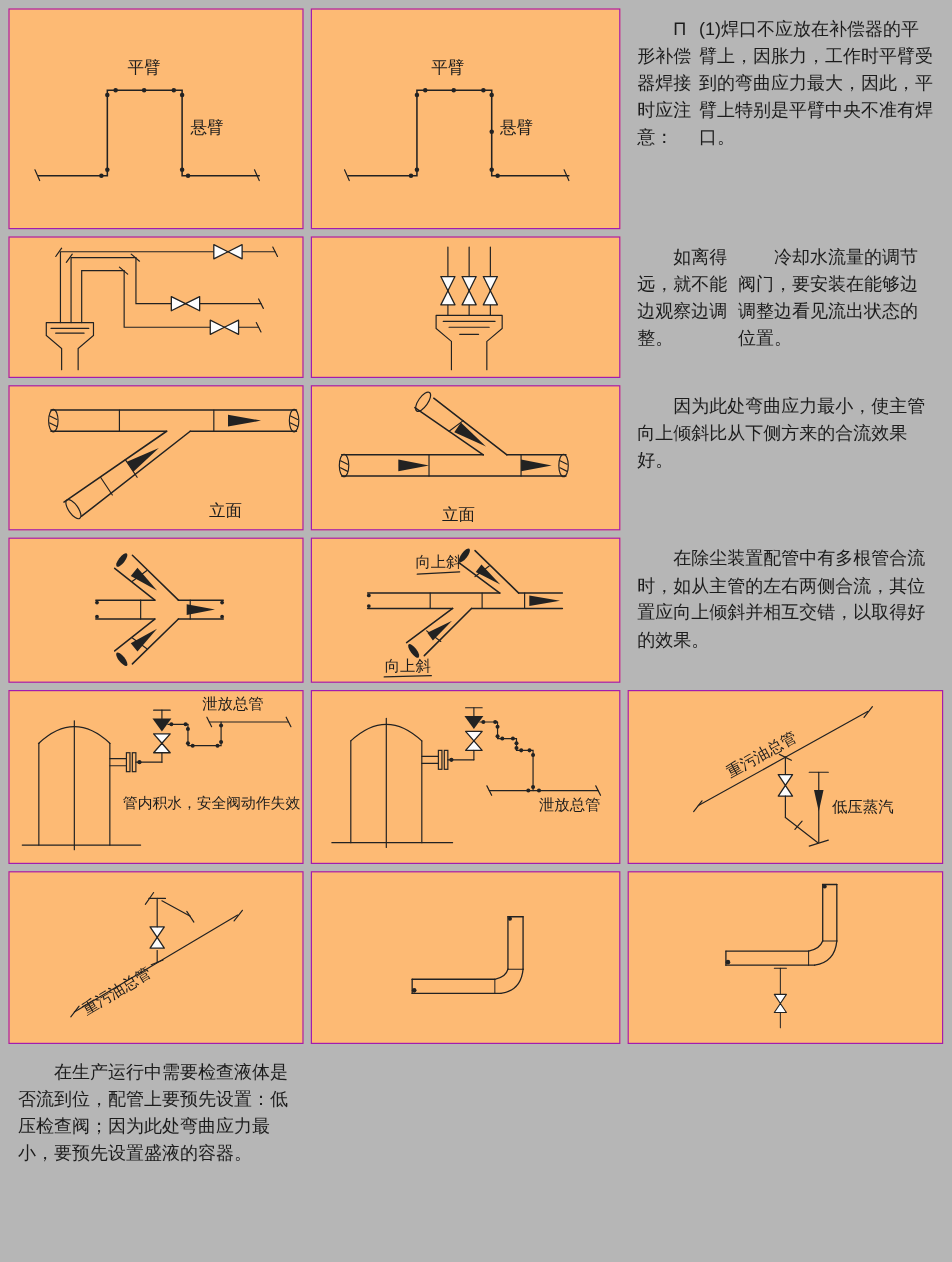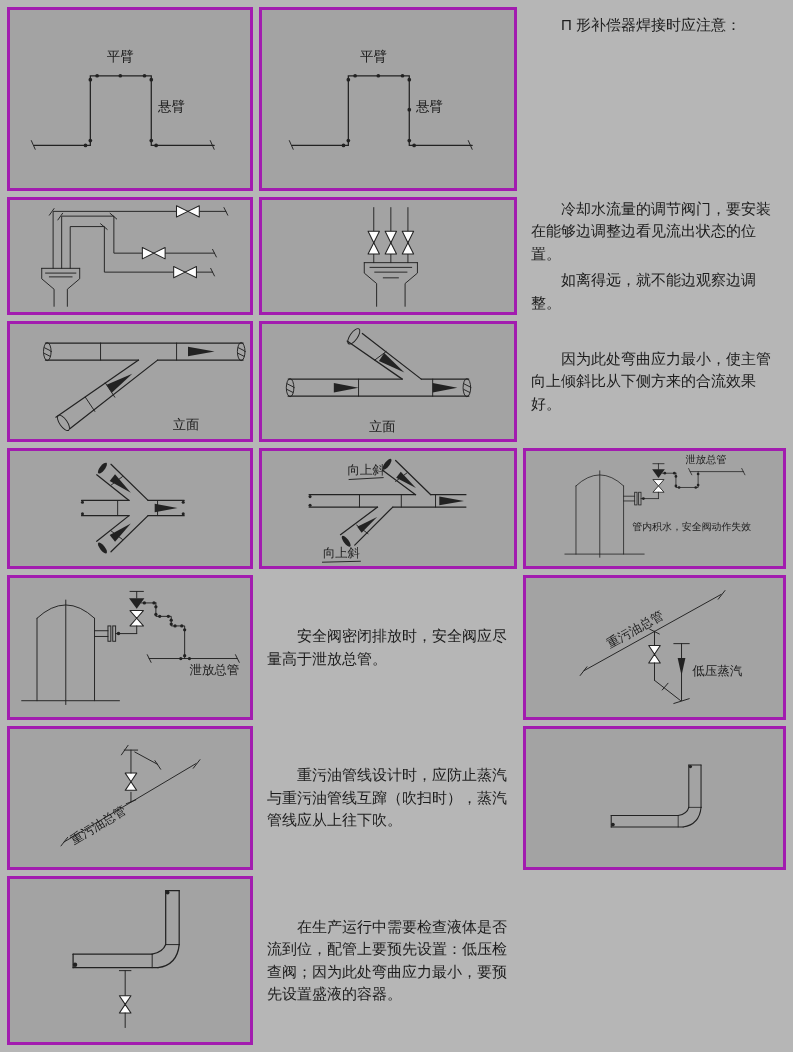--- a/index.html
+++ b/index.html
@@ -1,23 +1,23 @@
 <!DOCTYPE html>
 <html><head>
 <meta charset="utf-8">
 <style>
   html,body{margin:0;padding:0;background:#b6b6b6;}
   body{font-family:"Liberation Sans","DejaVu Sans",sans-serif;color:#1c1c1c;}
   .sheet{width:793px;height:1052px;box-sizing:border-box;padding:7px;
     display:grid;grid-template-columns:246px 258px 1fr;
     grid-template-rows:184px 118px 121px 121px 145px 144px 1fr;
     gap:6px;background:#b6b6b6;}
-  .cell{background:#a3a3a3;border:3px solid #a21caf;overflow:hidden;position:relative;}
+  .cell{background:#fdba74;border:1px solid #a21caf;overflow:hidden;position:relative;}
   .cell svg{display:block;width:100%;height:100%;}
-  .note{padding:5px 8px;display:flex;flex-direction:column;justify-content:center;
+  .note{padding:5px 8px;display:flex;justify-content:center;
     font-size:15px;line-height:1.5;}
   .note.top{justify-content:flex-start;}
   .note p{margin:2px 0;text-indent:2em;}
   .note p.flush{text-indent:0;}
   .d{stroke:#222;fill:none;stroke-width:1.3;stroke-linecap:round;}
   .thin{stroke:#222;fill:none;stroke-width:1;stroke-linecap:round;}
   .ink{fill:#222;stroke:none;}
   .vv{fill:#fdfdfd;stroke:#222;stroke-width:1.1;stroke-linejoin:round;}
   text{fill:#1c1c1c;font-family:"Liberation Sans","DejaVu Sans",sans-serif;}
 </style>
@@ -68,20 +68,21 @@
         <circle cx="77" cy="140" r="1.9"></circle>
           <circle cx="150" cy="140" r="1.9"></circle>
       </g>
       <text x="108" y="53" font-size="14" text-anchor="middle">平臂</text>
       <text x="152" y="104" font-size="14">悬臂</text>
     </svg>
   </div>
 
   <div class="note top">
     <p>Π 形补偿器焊接时应注意：</p>
+    <p class="flush">(1)焊口不应放在补偿器的平臂上，因胀力，工作时平臂受到的弯曲应力最大，因此，平臂上特别是平臂中央不准有焊口。</p>
   </div>
 
   <div class="cell">
     <svg viewBox="0 0 246 118">
       <g>
         <path class="thin" d="M30,72 H70 M30,72 V83 L43,94 V112 M70,72 V83 L57,94 V112"></path>
         <line class="thin" x1="34" y1="77" x2="66" y2="77"></line>
         <line class="thin" x1="38" y1="81" x2="62" y2="81"></line>
       </g>
       <g>
@@ -133,22 +134,22 @@
       <g>
         <path class="thin" d="M98,66 H154 M98,66 V77 L111,88 V112 M154,66 V77 L141,88 V112"></path>
         <line class="thin" x1="104" y1="71" x2="148" y2="71"></line>
         <line class="thin" x1="109" y1="76" x2="143" y2="76"></line>
         <line class="thin" x1="118" y1="82" x2="134" y2="82"></line>
       </g>
     </svg>
   </div>
 
   <div class="note">
+    <p>如离得远，就不能边观察边调整。</p>
     <p>冷却水流量的调节阀门，要安装在能够边调整边看见流出状态的位置。</p>
-    <p>如离得远，就不能边观察边调整。</p>
   </div>
 
   <div class="cell">
     <svg viewBox="0 0 246 121">
       <g>
         <line class="d" x1="34" y1="20" x2="242" y2="20"></line>
         <line class="d" x1="34" y1="38" x2="132" y2="38"></line>
         <line class="d" x1="152" y1="38" x2="242" y2="38"></line>
         <ellipse class="thin" cx="36" cy="29" rx="4" ry="9.5"></ellipse>
         <line class="thin" x1="33" y1="25" x2="39" y2="28"></line>
@@ -288,20 +289,23 @@
         <line class="thin" x1="90" y1="78" x2="102" y2="87"></line>
       </g>
       <g transform="translate(101,77) rotate(-36)">
         <polygon class="ink" points="13,0 -10,-4 -10,4"></polygon>
       </g>
       <text x="74" y="112" font-size="13" text-anchor="middle">向上斜</text>
       <line class="thin" x1="54" y1="117" x2="94" y2="116"></line>
     </svg>
   </div>
 
+  <div class="note">
+    <p>在除尘装置配管中有多根管合流时，如从主管的左右两侧合流，其位置应向上倾斜并相互交错，以取得好的效果。</p>
+  </div>
 
   <div class="cell">
     <svg viewBox="0 0 246 145">
       <g>
         <path class="thin" d="M24,44 Q54,16 84,44"></path>
         <line class="thin" x1="24" y1="44" x2="24" y2="130"></line>
         <line class="thin" x1="84" y1="44" x2="84" y2="130"></line>
         <line class="thin" x1="54" y1="25" x2="54" y2="134"></line>
         <line class="thin" x1="10" y1="130" x2="110" y2="130"></line>
       </g>
@@ -388,23 +392,20 @@
       </g>
       <g>
         <line class="thin" x1="143" y1="84" x2="235" y2="84"></line>
         <line class="thin" x1="141" y1="80" x2="145" y2="88"></line>
         <line class="thin" x1="233" y1="80" x2="237" y2="88"></line>
       </g>
       <text x="185" y="100" font-size="13">泄放总管</text>
     </svg>
   </div>
 
-  <div class="note">
-    <p>安全阀密闭排放时，安全阀应尽量高于泄放总管。</p>
-  </div>
 
   <div class="cell">
     <svg viewBox="0 0 246 144">
       <g>
         <line class="thin" x1="50" y1="96" x2="192" y2="17"></line>
         <line class="thin" x1="46" y1="101" x2="53" y2="92"></line>
         <line class="thin" x1="189" y1="22" x2="196" y2="13"></line>
       </g>
       <g transform="translate(105,57) rotate(-29)">
         <text x="0" y="0" font-size="13" text-anchor="middle">重污油总管</text>
@@ -447,23 +448,20 @@
         <line class="thin" x1="117" y1="22" x2="131" y2="22"></line>
         <line class="thin" x1="114" y1="27" x2="121" y2="17"></line>
       </g>
       <g>
         <line class="thin" x1="128" y1="24" x2="152" y2="37"></line>
         <line class="thin" x1="149" y1="33" x2="155" y2="42"></line>
       </g>
     </svg>
   </div>
 
-  <div class="note">
-    <p>重污油管线设计时，应防止蒸汽与重污油管线互蹿（吹扫时），蒸汽管线应从上往下吹。</p>
-  </div>
 
   <div class="cell">
     <svg viewBox="0 0 246 169">
       <g>
         <line class="d" x1="70" y1="106" x2="152" y2="106"></line>
         <line class="d" x1="70" y1="120" x2="158" y2="120"></line>
         <line class="d" x1="70" y1="106" x2="70" y2="120"></line>
         <circle class="ink" cx="72" cy="117" r="2.3"></circle>
         <path class="d" d="M152,106 Q163,104 165,96"></path>
         <path class="d" d="M158,120 Q178,117 180,96"></path>

